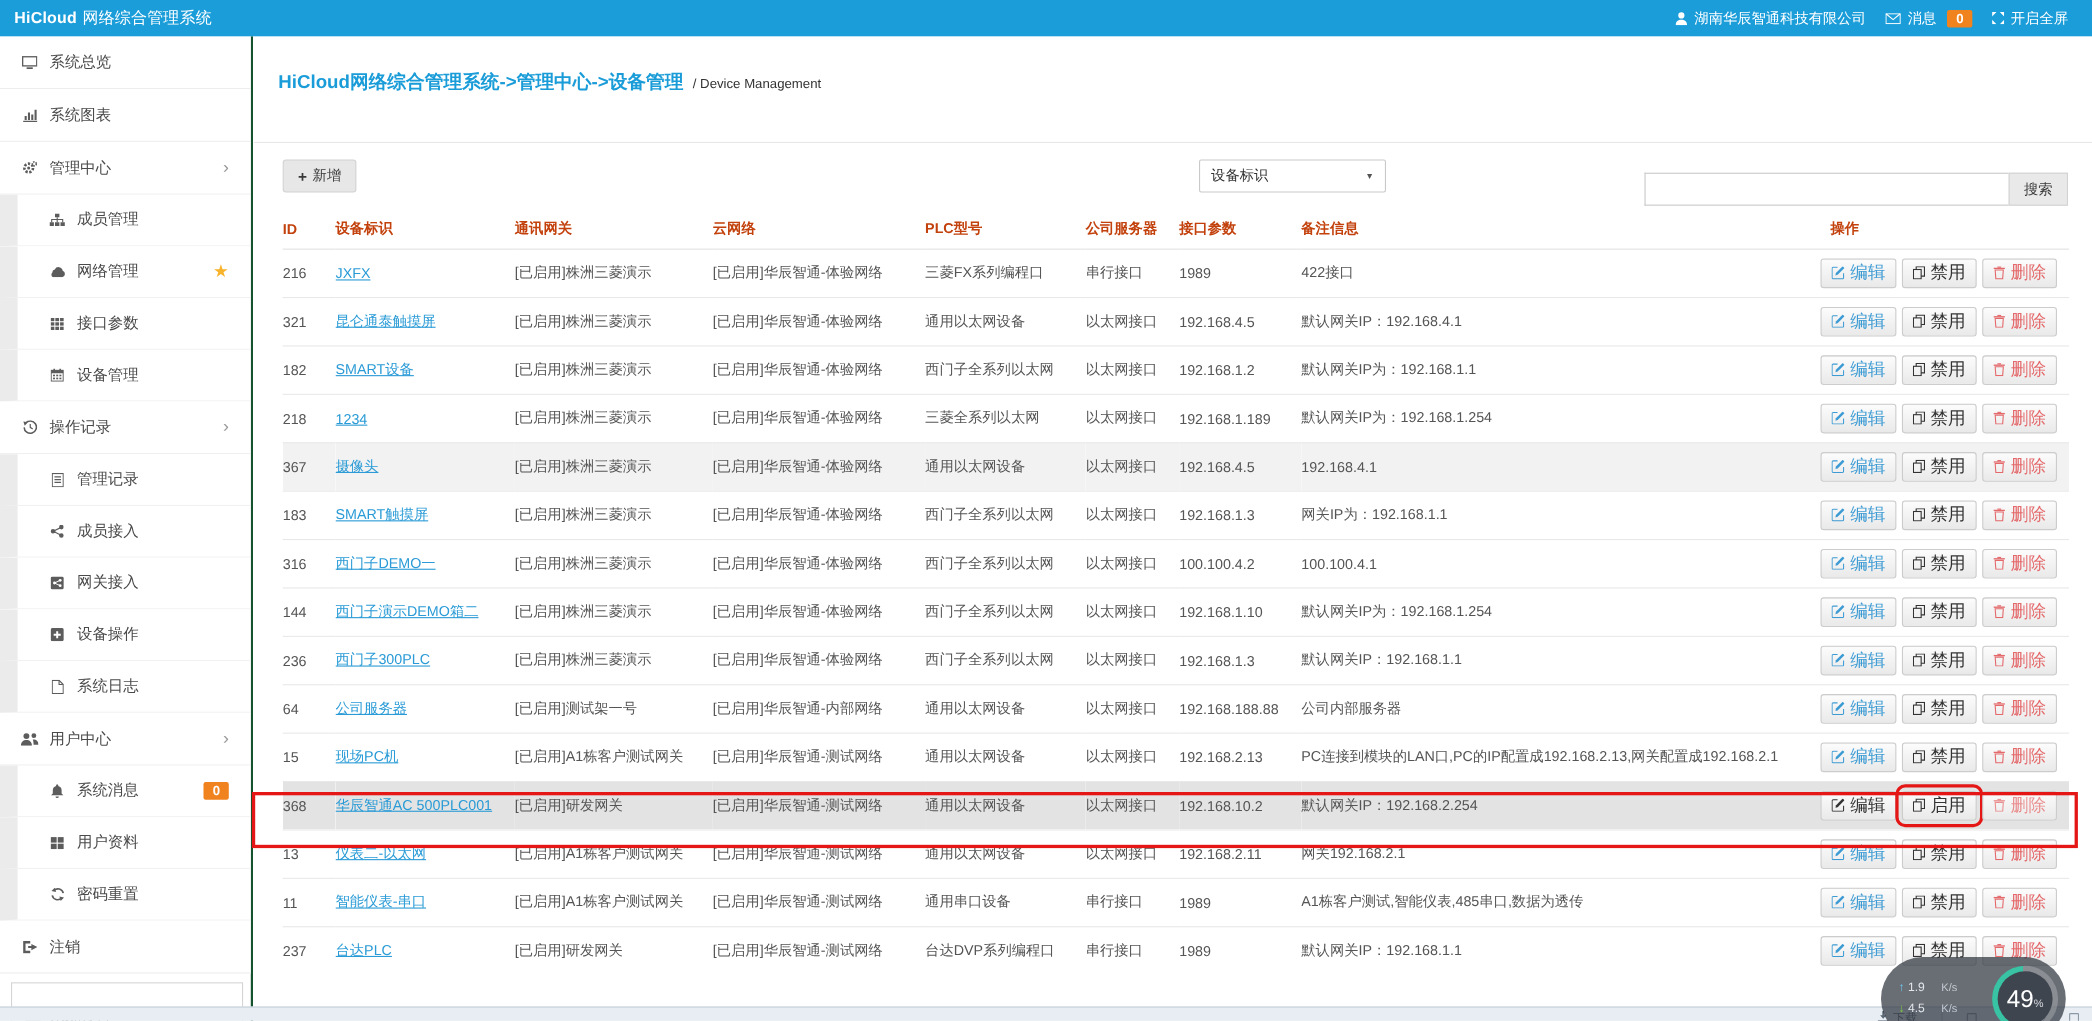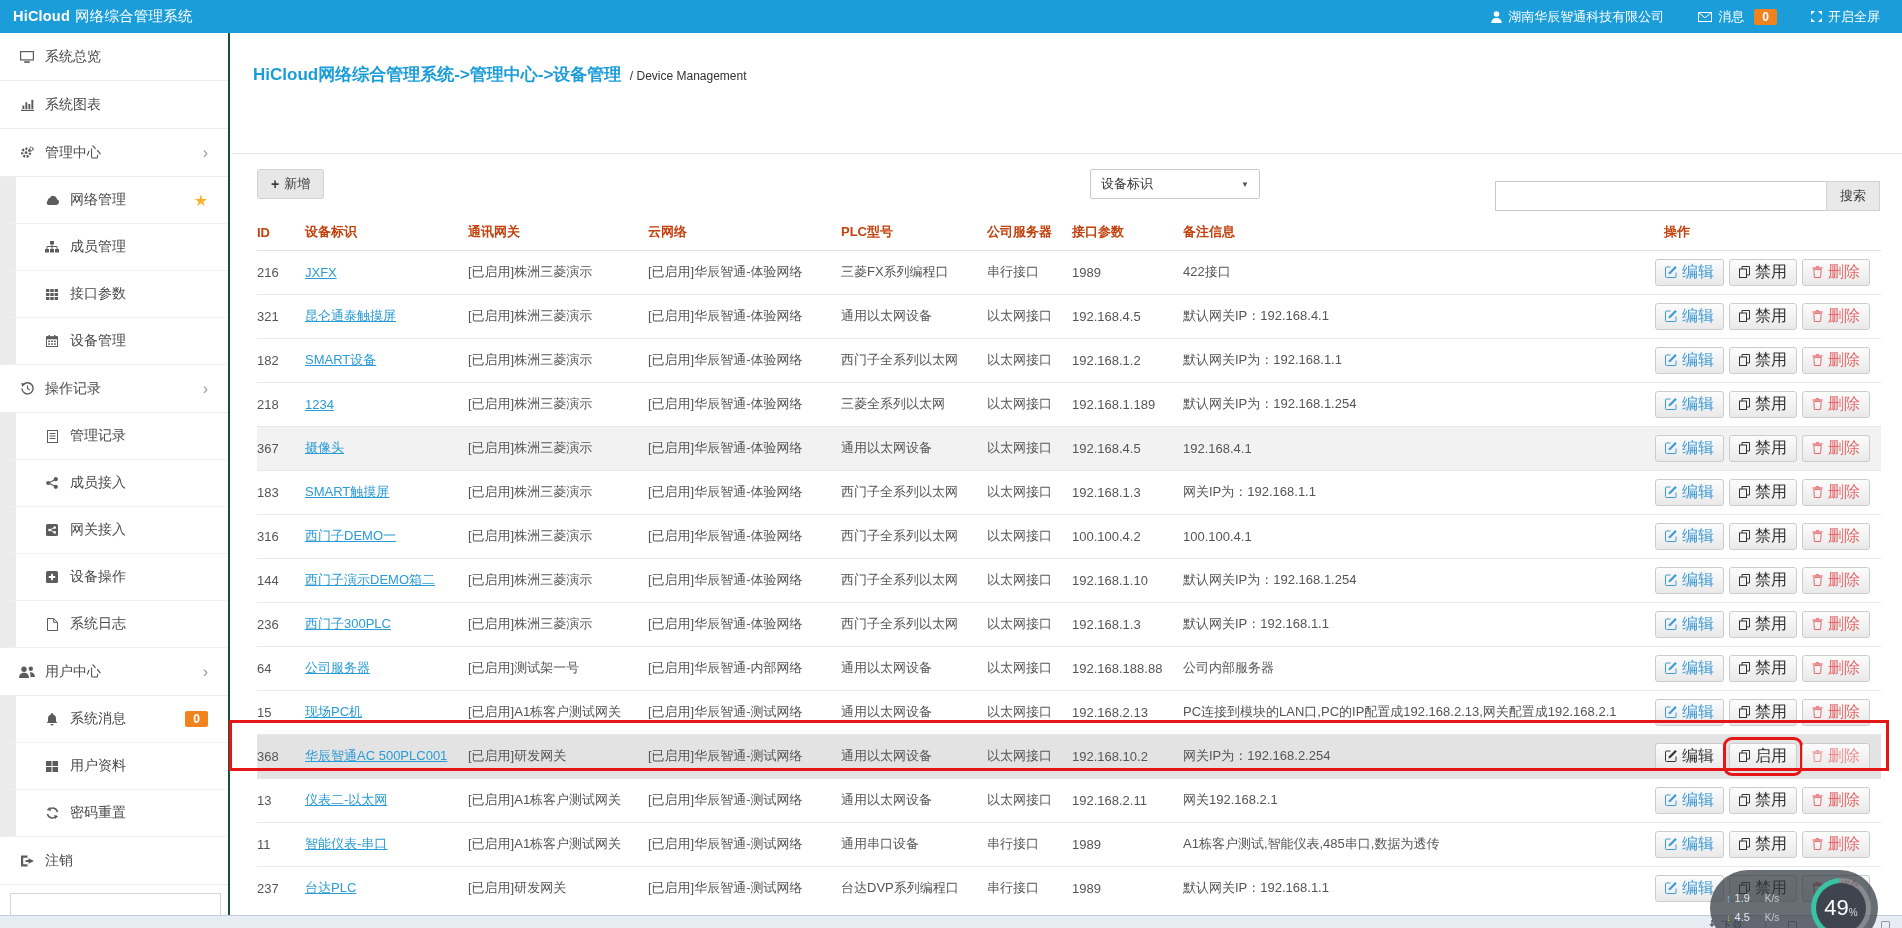--- a/index.html
+++ b/index.html
@@ -3,21 +3,21 @@
 <meta charset="utf-8">
 <style>
   * { box-sizing: border-box; margin: 0; padding: 0; }
   html,body { width:1902px; height:928px; overflow:hidden; background:#fff;
     font-family:"Liberation Sans","DejaVu Sans",sans-serif; }
   
   .topbar { position:absolute; left:0; top:0; right:0; height:33px; background:#1b9dda;
     color:#fff; display:flex; align-items:center; justify-content:space-between; z-index:20; }
   .brand { padding-left:13px; font-size:14.5px; letter-spacing:.2px; }
   .brand b { font-weight:bold; margin-right:5px; }
-  .tb-right { display:flex; align-items:center; gap:34px; padding-right:22px; font-size:13px; }
+  .tb-right { display:flex; align-items:center; gap:18px; padding-right:22px; font-size:13px; }
   .tb-item { display:flex; align-items:center; gap:6px; cursor:pointer; }
   .tb-item svg { display:block; }
   .badge { background:#f0831e; color:#fff; font-size:12px; font-weight:bold;
     padding:1px 8px; border-radius:2px; margin-left:4px; }
   
   .sidebar { position:absolute; left:0; top:33px; bottom:0; width:230px; background:#fff;
     border-right:2px solid #14532d; z-index:10; overflow:hidden; }
   .sit { display:flex; align-items:center; font-size:14px; color:#4a4a4a; cursor:pointer; background:#fff; }
   .sit .ico { width:20px; display:inline-flex; justify-content:center; color:#5c5c5c; margin-right:8px; }
   .sit.top { height:48px; padding-left:17px; border-bottom:1px solid #ededed; }
@@ -26,21 +26,21 @@
   .sit .right { margin-left:auto; margin-right:20px; }
   .chev { color:#999; font-size:16px; line-height:1; }
   .star { color:#f7b32c; font-size:16px; }
   .sbadge { background:#f0831e; color:#fff; font-size:12px; font-weight:bold; padding:1px 8px; border-radius:2px; }
   .sb-panel { position:absolute; left:10px; top:860px; width:211px; height:62px;
     border:1px solid #d5d5d5; padding:13px 12px; display:flex; align-items:center; gap:8px;
     font-size:14px; color:#4a4a4a; background:#fff; }
   .sb-panel .ico { color:#5c5c5c; display:inline-flex; }
   
   .content { position:absolute; left:231px; top:33px; right:0; bottom:0; background:#fff; }
-  .crumb { height:121px; padding:30px 0 0 22px; border-bottom:1px solid #e7e7e7; }
+  .crumb { height:97px; padding:30px 0 0 22px; border-bottom:1px solid #e7e7e7; }
   .crumb-title { color:#1a9cd8; font-size:17px; font-weight:bold; }
   .crumb-sub { color:#333; font-size:12px; margin-left:4px; }
   .toolbar { position:relative; height:30px; margin:15px 22px 0 26px; }
   .btn { display:inline-flex; align-items:center; gap:5px; height:30px; padding:0 13px;
     background:#e7e7e7; border:1px solid #d2d2d2; border-radius:3px; font-size:13px; color:#3a3a3a; cursor:pointer; }
   .btn .plus { font-weight:bold; font-size:14px; }
   .select { position:absolute; left:833px; top:0; width:170px; height:30px; border:1px solid #c9c9c9;
     background:#fff; display:flex; align-items:center; justify-content:space-between;
     padding:0 10px; font-size:13px; color:#333; cursor:pointer; border-radius:2px; }
   .caret { font-size:8px; color:#555; }
@@ -164,35 +164,35 @@
             <circle cx="6" cy="7.2" r="4.2" fill="none" stroke="currentColor" stroke-width="2.6" stroke-dasharray="2.2 1.5"></circle>
             <circle cx="6" cy="7.2" r="1.5" fill="currentColor"></circle>
             <circle cx="11.6" cy="3.2" r="1.9" fill="none" stroke="currentColor" stroke-width="1.6" stroke-dasharray="1.3 1"></circle>
           </svg>
         </span>
         <span class="lbl">管理中心</span>
         <span class="right chev">›</span>
       </div>
       <div class="sit sub">
         <span class="ico">
-          <svg width="15" height="10" viewBox="0 0 15 10">
-            <path fill="currentColor" d="M12 4.2A3.8 3.8 0 0 0 4.8 3 3 3 0 0 0 2.5 5.9 2.5 2.5 0 0 0 3.2 10h8.3A3 3 0 0 0 12 4.2z"></path>
-          </svg>
-        </span>
-        <span class="lbl">网络管理</span>
-        <span class="right star">★</span>
-      </div>
-      <div class="sit sub">
-        <span class="ico">
           <svg width="14" height="12" viewBox="0 0 14 12">
             <path fill="currentColor" d="M5 0h4v3.5H5zM0 8h4v3.5H0zM5 8h4v3.5H5zM10 8h4v3.5h-4z"></path>
             <path fill="none" stroke="currentColor" d="M7 3.5v2M2 8V5.5h10V8M7 5.5V8"></path>
           </svg>
         </span>
         <span class="lbl">成员管理</span>
+      </div>
+      <div class="sit sub">
+        <span class="ico">
+          <svg width="15" height="10" viewBox="0 0 15 10">
+            <path fill="currentColor" d="M12 4.2A3.8 3.8 0 0 0 4.8 3 3 3 0 0 0 2.5 5.9 2.5 2.5 0 0 0 3.2 10h8.3A3 3 0 0 0 12 4.2z"></path>
+          </svg>
+        </span>
+        <span class="lbl">网络管理</span>
+        <span class="right star">★</span>
       </div>
       <div class="sit sub">
         <span class="ico">
           <svg width="12" height="11" viewBox="0 0 12 11">
             <g fill="currentColor">
               <rect width="3.4" height="3"></rect>
               <rect x="4.3" width="3.4" height="3"></rect>
               <rect x="8.6" width="3.4" height="3"></rect>
               <rect y="4" width="3.4" height="3"></rect>
               <rect x="4.3" y="4" width="3.4" height="3"></rect>
@@ -788,21 +788,21 @@
               </button></td>
           </tr>
           <tr class="hl">
             <td class="c0">368</td>
             <td class="c1"><span class="link">华辰智通AC 500PLC001</span></td>
             <td class="c2">[已启用]研发网关</td>
             <td class="c3">[已启用]华辰智通-测试网络</td>
             <td class="c4">通用以太网设备</td>
             <td class="c5">以太网接口</td>
             <td class="c6">192.168.10.2</td>
-            <td class="c7">网关IP为：192.168.2.254</td>
+            <td class="c7">默认网关IP：192.168.2.254</td>
             <td class="c8"><button class="btnx edit">
                 <span>
                   <svg width="12" height="12" viewBox="0 0 12 12">
                     <path d="M11 6.5v4a1 1 0 0 1-1 1H1.5a1 1 0 0 1-1-1V2a1 1 0 0 1 1-1h4" fill="none" stroke="currentColor"></path>
                     <path fill="currentColor" d="M4 6.2 10.2 0l1.6 1.6L5.6 7.8 3.6 8.4z"></path>
                   </svg>
                 </span>
                 <span>编辑</span>
               </button><button class="btnx mid ring-btn">
                 <span>

